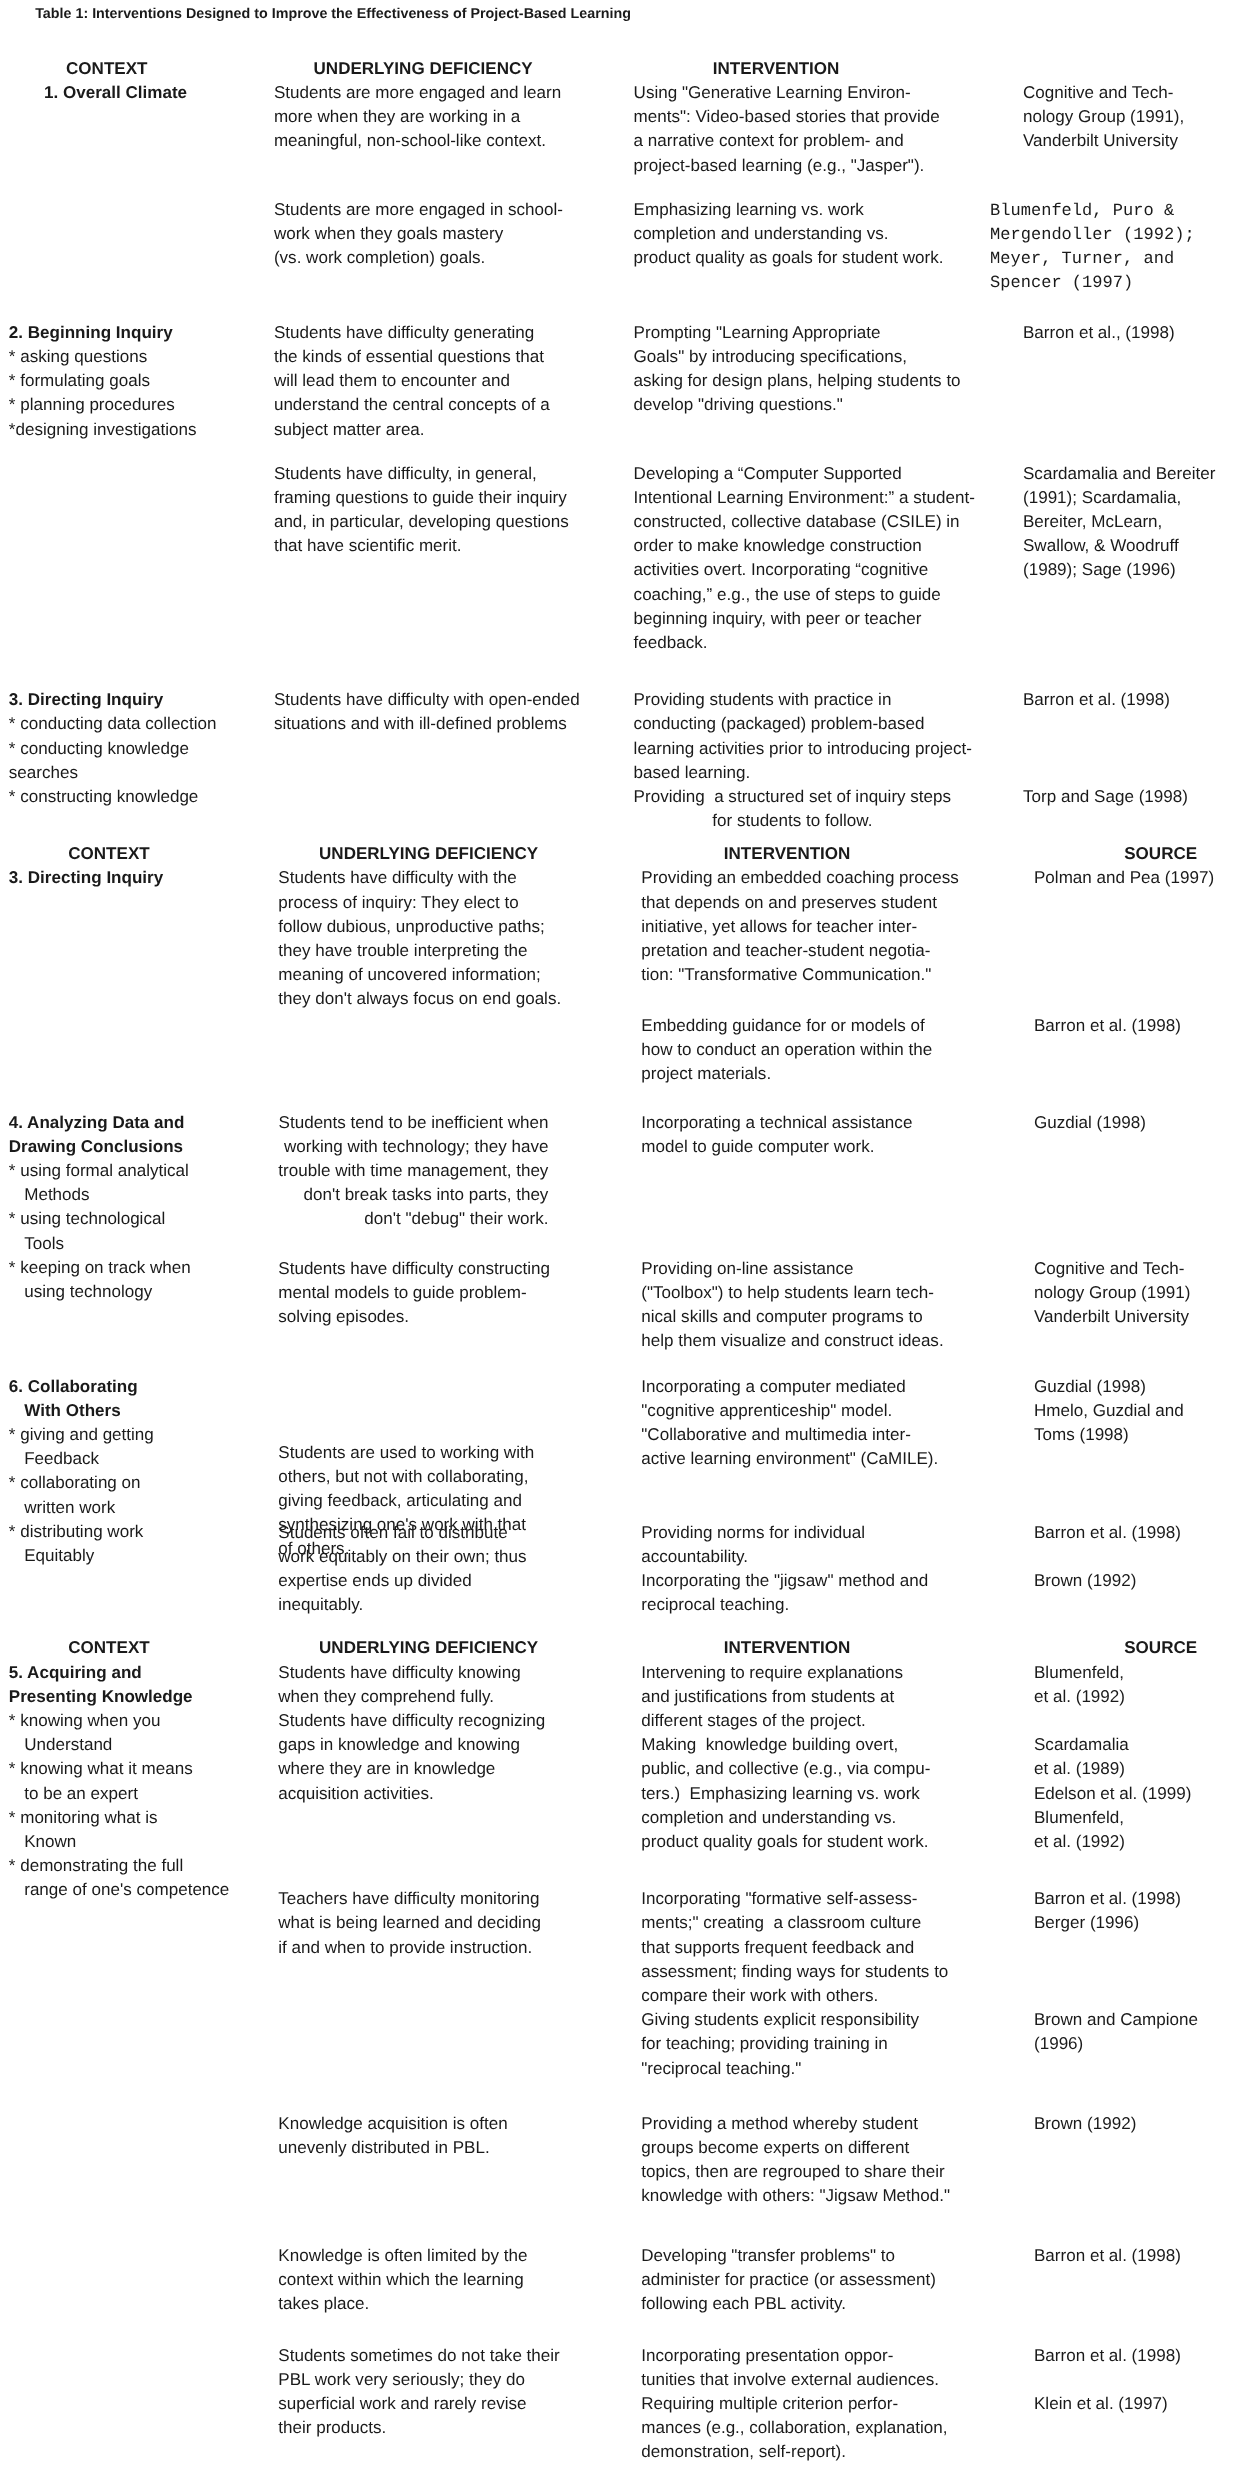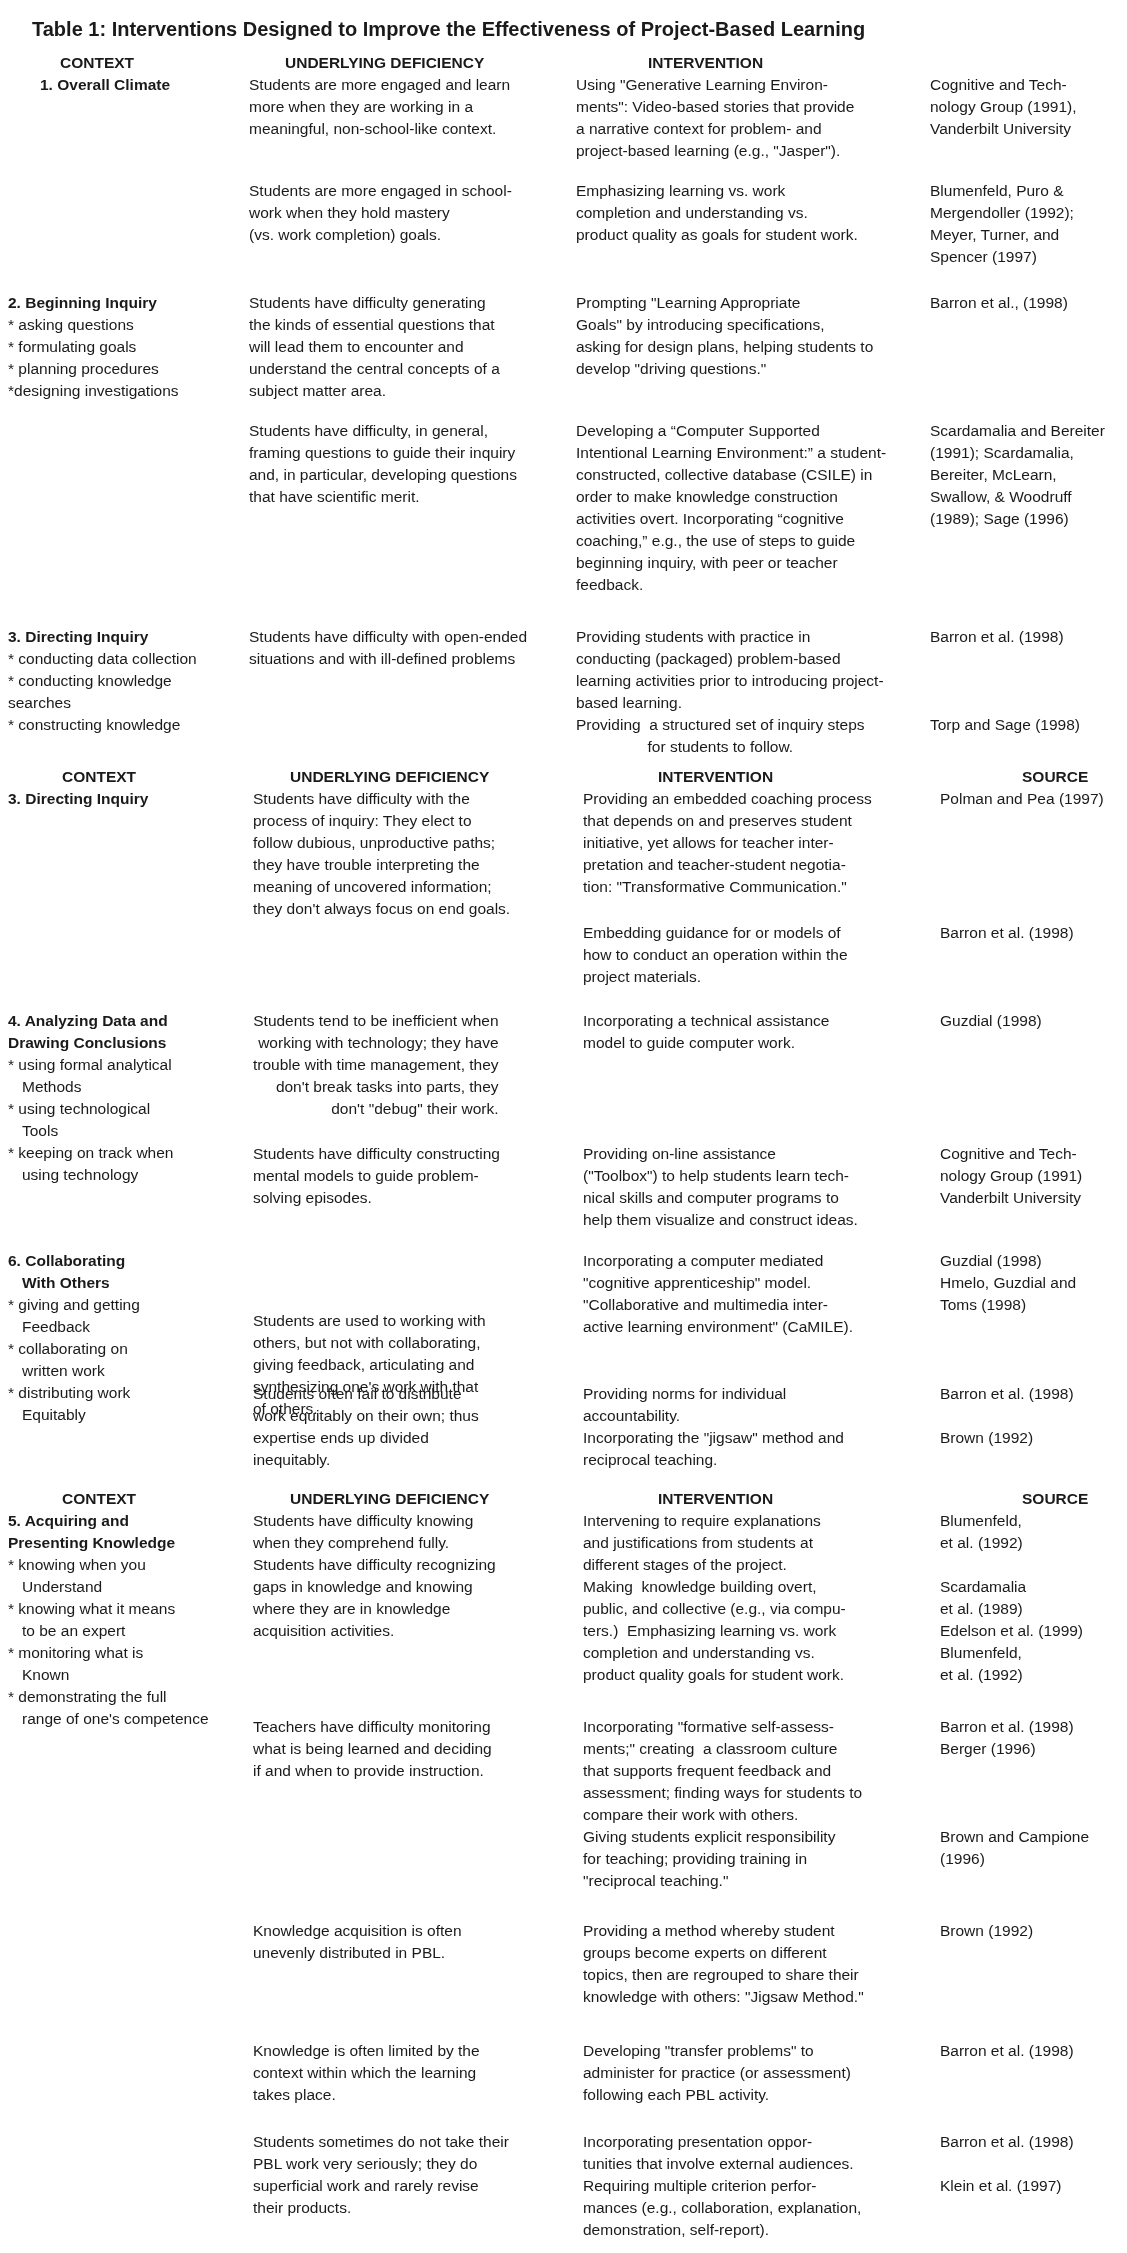--- a/index.html
+++ b/index.html
@@ -2,22 +2,22 @@
 <html><head>
 <meta charset="utf-8">
 <style>
   html, body { margin: 0; padding: 0; background: #ffffff; }
   body {
     width: 1127px; height: 2253px; position: relative; overflow: hidden;
     font-family: "Liberation Sans", "DejaVu Sans", sans-serif;
     color: #1a1a1a;
   }
   .title {
-    position: absolute; left: 32px; top: 18px;
-    font-size: 20px; font-weight: bold; letter-spacing: 0px;
+    position: absolute; left: 32px; top: 4px;
+    font-size: 13px; font-weight: bold; letter-spacing: 0px;
   }
   .hdr {
     position: absolute; font-size: 15.5px; font-weight: bold; text-align: center;
   }
   .cell {
     position: absolute; font-size: 15.5px; line-height: 22px; white-space: pre;
   }
   .cell .ln { display: block; }
   .cell .ln.b { font-weight: bold; }
   .cell .ln.ind { padding-left: 14px; }
@@ -36,23 +36,23 @@
     <div class="hdr" style="left: 1022px; top: 768px;">SOURCE</div>
     <div class="hdr" style="left: 62px; top: 1490px;">CONTEXT</div>
     <div class="hdr" style="left: 290px; top: 1490px;">UNDERLYING DEFICIENCY</div>
     <div class="hdr" style="left: 658px; top: 1490px;">INTERVENTION</div>
     <div class="hdr" style="left: 1022px; top: 1490px;">SOURCE</div>
     <div></div>
     <div class="cell" style="left: 8px; top: 74px; margin-left: 32px;"><span class="ln b">1. Overall Climate</span></div>
     <div class="cell" style="left: 249px; top: 74px;"><span class="ln">Students are more engaged and learn</span><span class="ln">more when they are working in a</span><span class="ln">meaningful, non-school-like context.</span></div>
     <div class="cell" style="left: 576px; top: 74px;"><span class="ln">Using "Generative Learning Environ-</span><span class="ln">ments": Video-based stories that provide</span><span class="ln">a narrative context for problem- and</span><span class="ln">project-based learning (e.g., "Jasper").</span></div>
     <div class="cell" style="left: 930px; top: 74px;"><span class="ln">Cognitive and Tech-</span><span class="ln">nology Group (1991),</span><span class="ln">Vanderbilt University</span></div>
-    <div class="cell" style="left: 249px; top: 180px;"><span class="ln">Students are more engaged in school-</span><span class="ln">work when they hold mastery</span><span class="ln">(vs. work completion) goals.</span></div>
+    <div class="cell" style="left: 249px; top: 180px;"><span class="ln">Students are more engaged in school-</span><span class="ln">work when they goals mastery</span><span class="ln">(vs. work completion) goals.</span></div>
     <div class="cell" style="left: 576px; top: 180px;"><span class="ln">Emphasizing learning vs. work</span><span class="ln">completion and understanding vs.</span><span class="ln">product quality as goals for student work.</span></div>
-    <div class="cell" style="left: 930px; top: 180px;"><span class="ln">Blumenfeld, Puro &amp;</span><span class="ln">Mergendoller (1992);</span><span class="ln">Meyer, Turner, and</span><span class="ln">Spencer (1997)</span></div>
+    <div class="cell" style="left: 900px; top: 180px; font-family: Liberation Mono, monospace;"><span class="ln">Blumenfeld, Puro &amp;</span><span class="ln">Mergendoller (1992);</span><span class="ln">Meyer, Turner, and</span><span class="ln">Spencer (1997)</span></div>
     <div></div>
     <div class="cell" style="left: 8px; top: 292px;"><span class="ln b">2. Beginning Inquiry</span><span class="ln">* asking questions</span><span class="ln">* formulating goals</span><span class="ln">* planning procedures</span><span class="ln">*designing investigations</span></div>
     <div class="cell" style="left: 249px; top: 292px;"><span class="ln">Students have difficulty generating</span><span class="ln">the kinds of essential questions that</span><span class="ln">will lead them to encounter and</span><span class="ln">understand the central concepts of a</span><span class="ln">subject matter area.</span></div>
     <div class="cell" style="left: 576px; top: 292px;"><span class="ln">Prompting "Learning Appropriate</span><span class="ln">Goals" by introducing specifications,</span><span class="ln">asking for design plans, helping students to</span><span class="ln">develop "driving questions."</span></div>
     <div class="cell" style="left: 930px; top: 292px;"><span class="ln">Barron et al., (1998)</span></div>
     <div class="cell" style="left: 249px; top: 420px;"><span class="ln">Students have difficulty, in general,</span><span class="ln">framing questions to guide their inquiry</span><span class="ln">and, in particular, developing questions</span><span class="ln">that have scientific merit.</span></div>
     <div class="cell" style="left: 576px; top: 420px;"><span class="ln">Developing a “Computer Supported</span><span class="ln">Intentional Learning Environment:” a student-</span><span class="ln">constructed, collective database (CSILE) in</span><span class="ln">order to make knowledge construction</span><span class="ln">activities overt. Incorporating “cognitive</span><span class="ln">coaching,” e.g., the use of steps to guide</span><span class="ln">beginning inquiry, with peer or teacher</span><span class="ln">feedback.</span></div>
     <div class="cell" style="left: 930px; top: 420px;"><span class="ln">Scardamalia and Bereiter</span><span class="ln">(1991); Scardamalia,</span><span class="ln">Bereiter, McLearn,</span><span class="ln">Swallow, &amp; Woodruff</span><span class="ln">(1989); Sage (1996)</span></div>
     <div></div>
     <div class="cell" style="left: 8px; top: 626px;"><span class="ln b">3. Directing Inquiry</span><span class="ln">* conducting data collection</span><span class="ln">* conducting knowledge</span><span class="ln">searches</span><span class="ln">* constructing knowledge</span></div>

